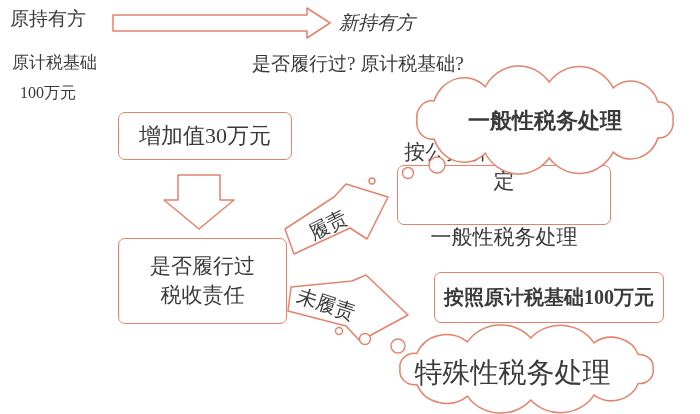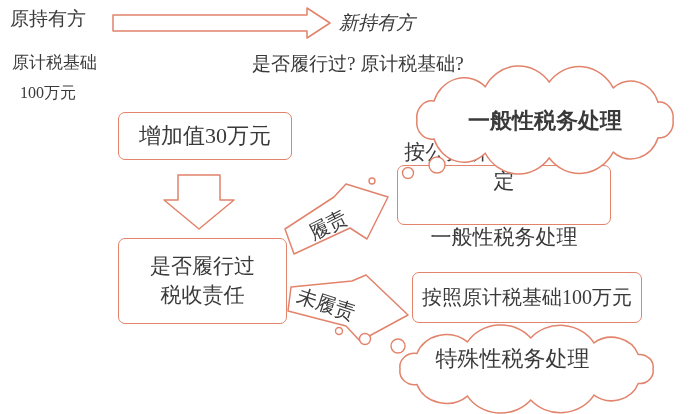--- a/index.html
+++ b/index.html
@@ -29,21 +29,21 @@
   <div class="box" style="left:118px;top:238px;width:169px;height:86px;font-size:21px;line-height:1.4;">
     <span>是否履行过</span>
     <span>税收责任</span>
   </div>
 
   <div class="box" style="left:397px;top:165px;width:214px;height:60px;font-size:21px;line-height:1.35;gap:28px;">
     <span>按公允价值130万元确定</span>
     <span>一般性税务处理</span>
   </div>
 
-  <div class="box" style="left:412px;top:272px;width:230px;height:51px;font-size:20px;">
+  <div class="box" style="left:434px;top:272px;width:230px;height:51px;font-size:20px;font-weight:bold;">
     <span>按照原计税基础100万元</span>
   </div>
 
   <svg id="shapes" viewBox="0 0 700 414">
 
     <polygon points="113,15 307,15 307,8 330,23 307,38 307,31 113,31" fill="#fff" stroke="#E2836B" stroke-width="1.5" stroke-linejoin="round"></polygon>
 
     <polygon points="178,175 220,175 220,200 234,200 199,229 164,200 178,200" fill="#fff" stroke="#E2836B" stroke-width="1.5" stroke-linejoin="round"></polygon>
 
     <polygon points="285,229 334,197 346,184 388,197 367,239 350,228 294,254" fill="#fff" stroke="#E2836B" stroke-width="1.5" stroke-linejoin="round"></polygon>
@@ -63,18 +63,18 @@
     <circle cx="398" cy="346" r="7" fill="#fff" stroke="#E2836B" stroke-width="1.4"></circle>
   </svg>
 
   <div class="txt" style="left:10px;top:6px;font-size:19px;">原持有方</div>
   <div class="txt" style="left:339px;top:10px;font-size:19px;font-style:italic;">新持有方</div>
   <div class="txt" style="left:12px;top:51px;font-size:17px;">原计税基础</div>
   <div class="txt" style="left:20px;top:83px;font-size:16px;">100万元</div>
   <div class="txt" style="left:252px;top:51px;font-size:19px;">是否履行过? 原计税基础?</div>
 
   <div class="txt ctr" style="left:420px;top:106px;width:250px;font-size:22px;font-weight:bold;">一般性税务处理</div>
-  <div class="txt ctr" style="left:405px;top:344px;width:215px;font-size:22px;">特殊性税务处理</div>
+  <div class="txt ctr" style="left:405px;top:354px;width:215px;font-size:28px;">特殊性税务处理</div>
 
   <div class="txt rot" style="left:308px;top:212px;font-size:20px;transform:rotate(-27deg);">履责</div>
   <div class="txt rot" style="left:296px;top:291px;font-size:20px;transform:rotate(18deg);">未履责</div>
 
 </div>
 
 </body></html>

